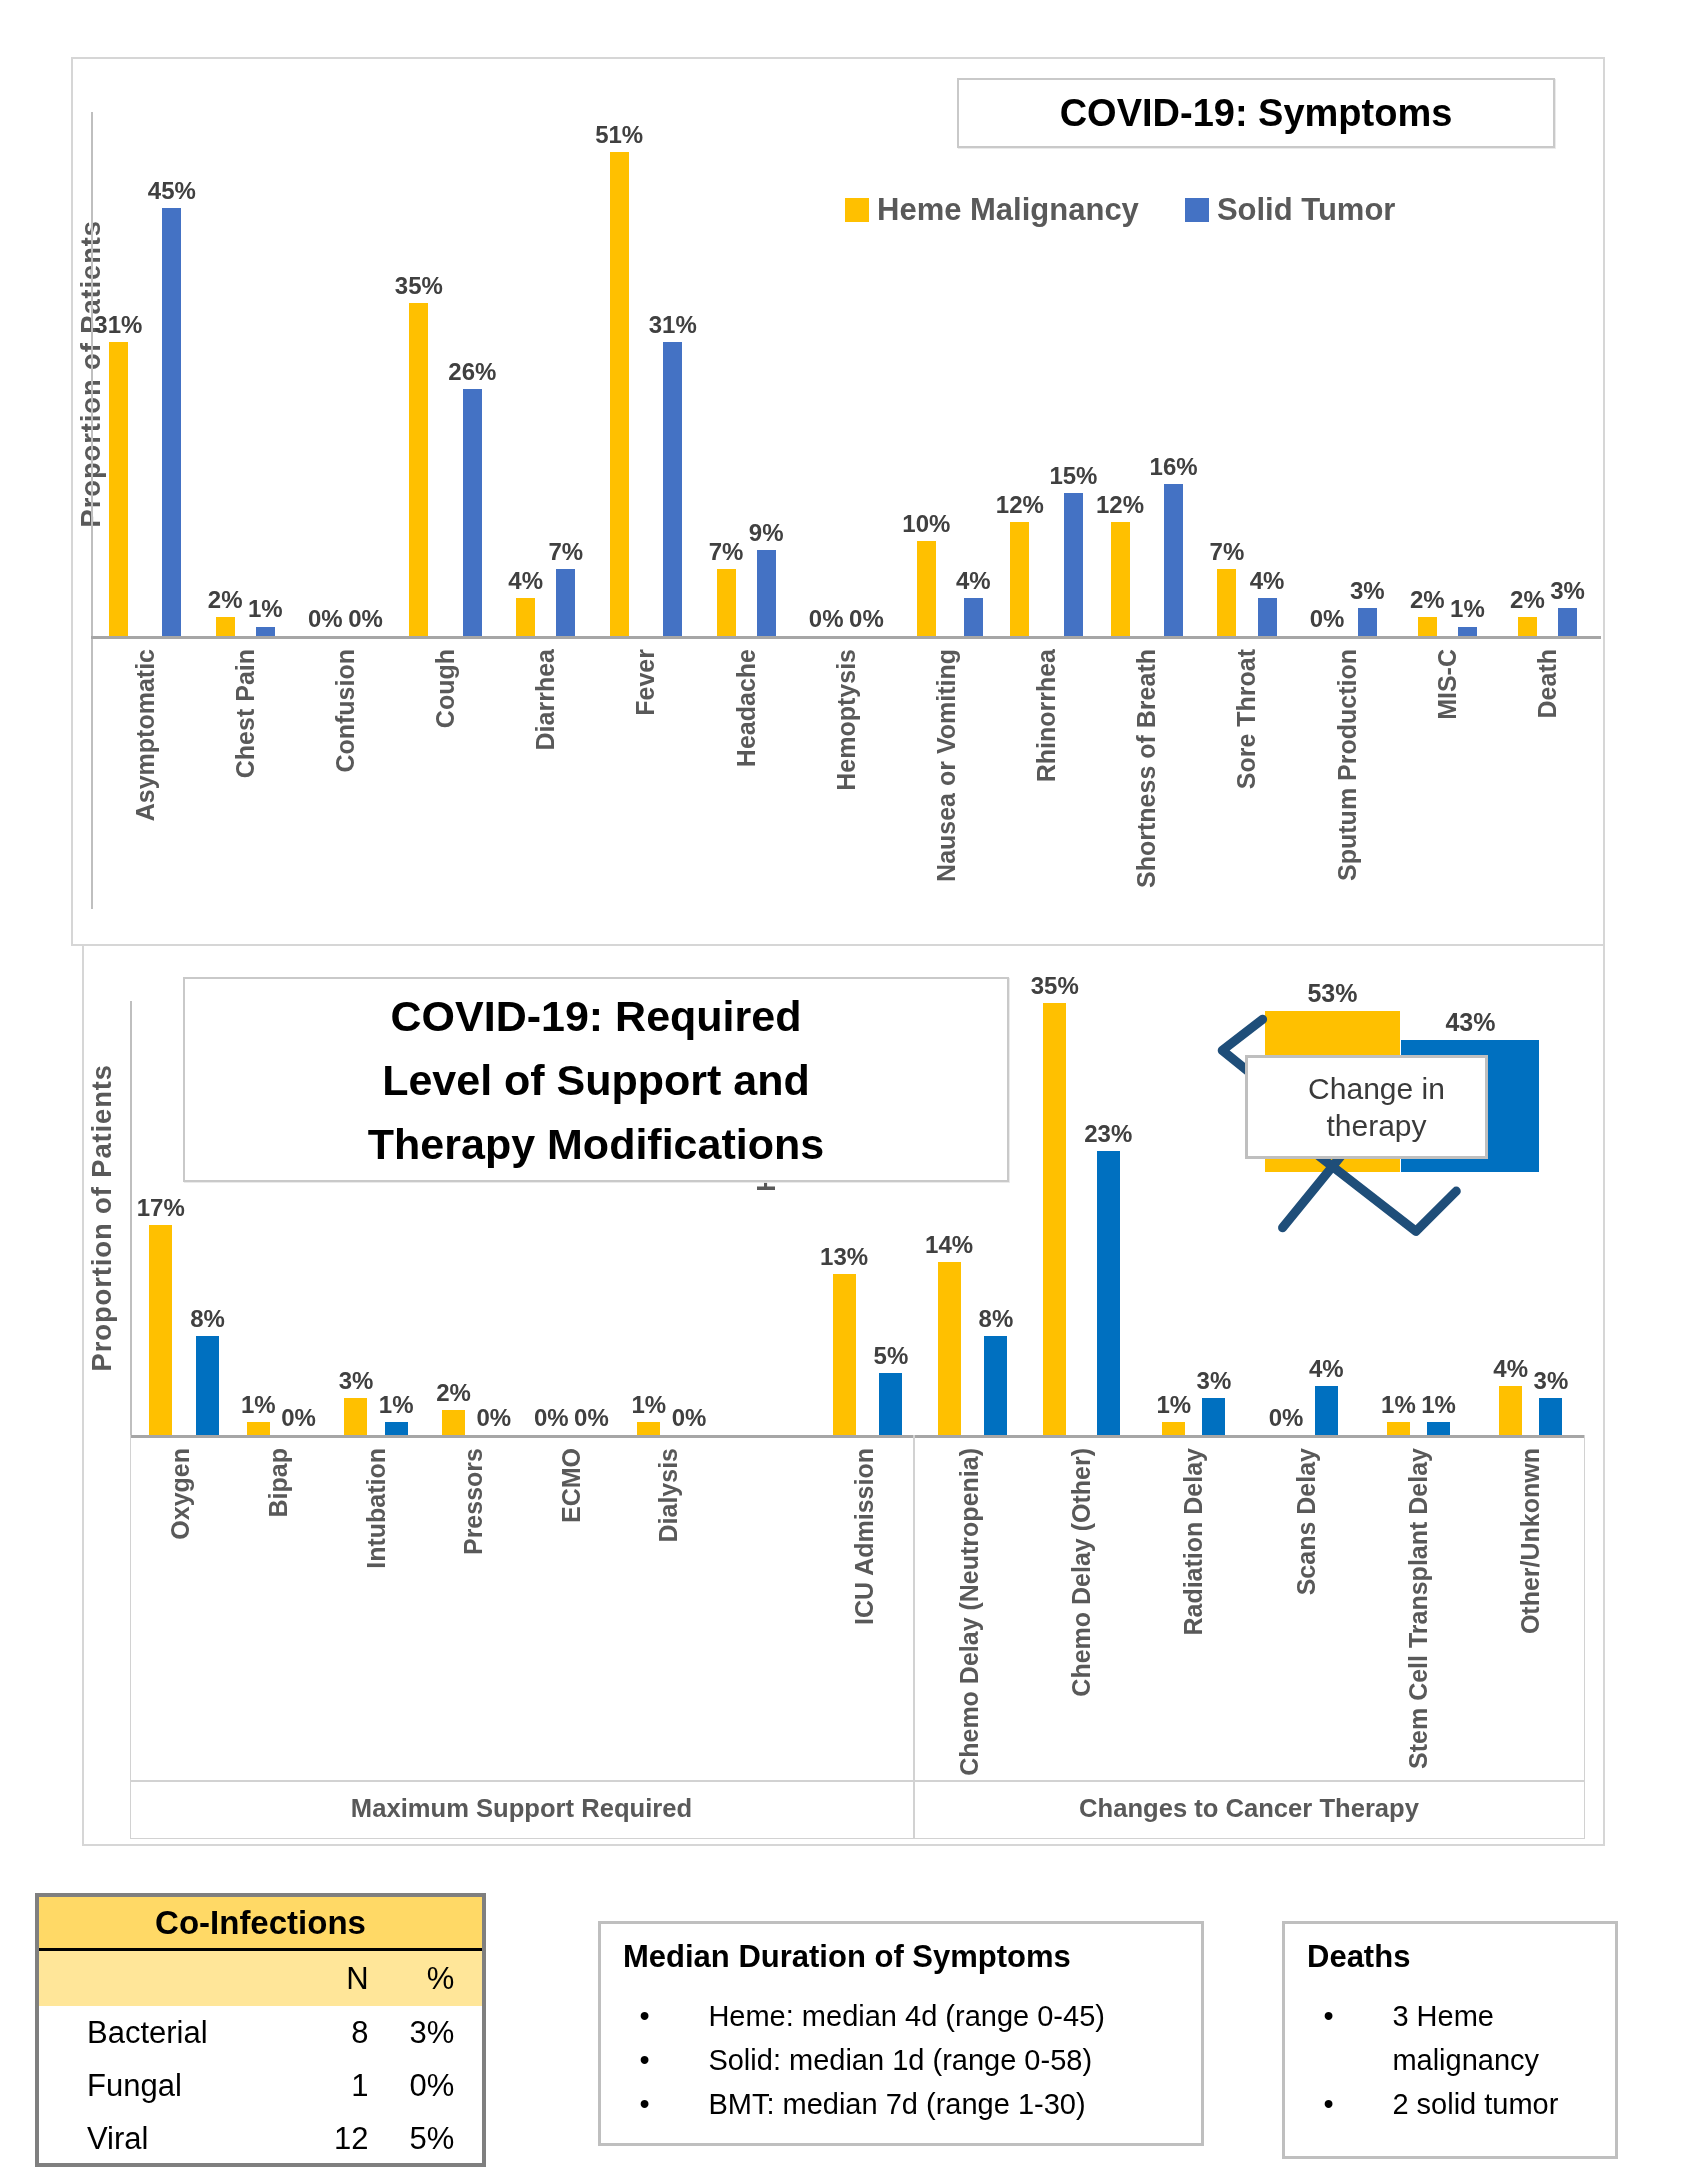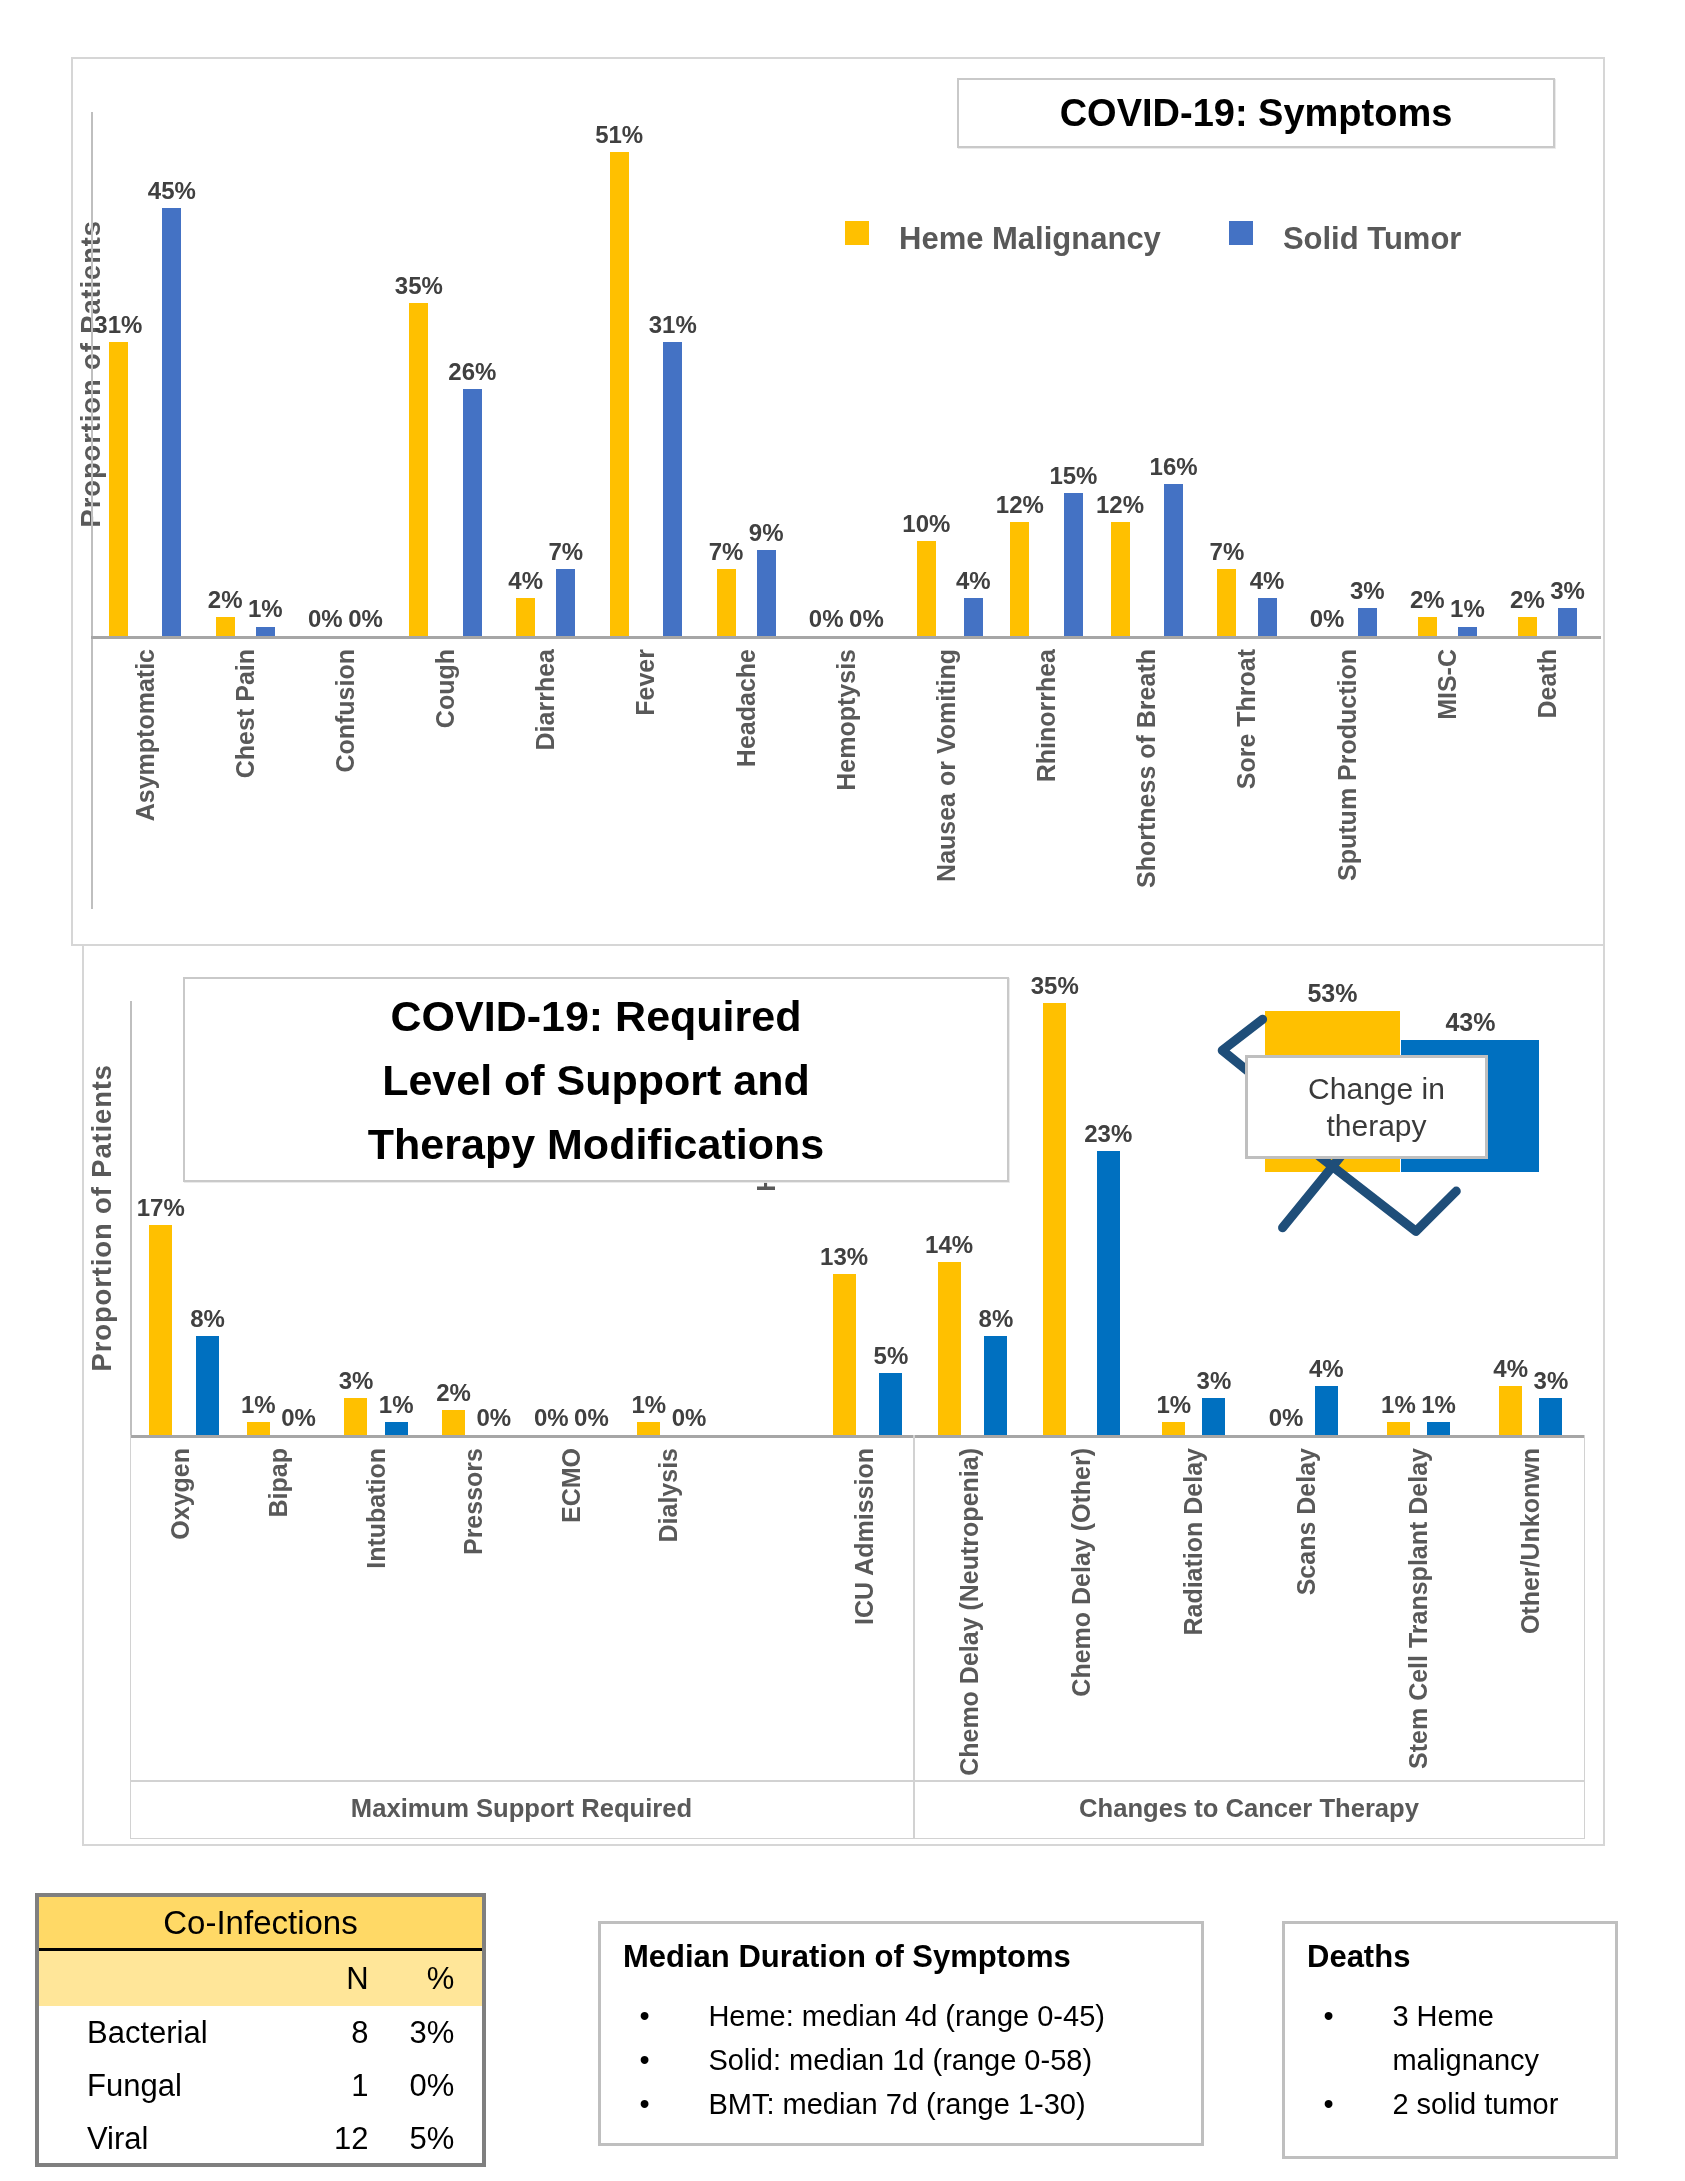--- a/index.html
+++ b/index.html
@@ -45,22 +45,22 @@
   .chart2 .catzone{height:333px;}
   .catlabel{writing-mode:vertical-rl;transform:rotate(180deg);
             font-size:25px;font-weight:bold;color:#595959;white-space:nowrap;line-height:1;}
 
   
   .titlebox{position:absolute;background:#fff;border:2.7px solid #c9c9c9;
             display:flex;flex-direction:column;align-items:center;justify-content:center;
             color:#000;font-weight:bold;text-align:center;box-shadow:0.9px 0.9px 0 #e8e8e8;}
   .t1{left:884px;top:19px;width:594px;height:66px;font-size:38px;}
   .t2{left:99px;top:31px;width:822px;height:201px;font-size:43px;line-height:64px;}
-  .legend{position:absolute;left:772px;top:133px;display:flex;align-items:flex-start;gap:30px;
-          font-size:31px;font-weight:bold;color:#595959;margin-top:29px;}
+  .legend{position:absolute;left:772px;top:133px;display:flex;align-items:center;gap:8px;
+          font-size:31px;font-weight:bold;color:#595959;}
   .swatch{width:24px;height:24px;display:inline-block;}
   .legend .item2{margin-left:38px;}
 
   
   .labelbox{position:absolute;left:46px;top:489px;width:1455px;height:404px;
             border:1.8px solid #d2d2d2;border-top:none;box-sizing:border-box;}
   .group-divider{position:absolute;left:829px;top:489px;width:1.8px;height:404px;background:#d2d2d2;}
   .group-sep{position:absolute;left:46px;top:834px;width:1455px;height:1.8px;background:#d2d2d2;}
   .grouplabel{position:absolute;top:848px;font-size:25.6px;font-weight:bold;color:#595959;text-align:center;}
   .gl-a{left:46px;width:783px;}
@@ -71,21 +71,21 @@
   .co-rect-label{position:absolute;font-size:25px;font-weight:bold;color:#404040;text-align:center;width:135px;}
   .callout-box{position:absolute;left:1161px;top:109px;width:217px;height:98px;background:#fff;
                border:3.7px solid #bfbfbf;display:flex;align-items:center;justify-content:center;
                font-size:30px;color:#3a3a3a;text-align:center;line-height:37px;padding-left:20px;}
   .scribble{position:absolute;left:1131px;top:64px;}
 
   
   .cotable{position:absolute;left:35px;top:1893px;width:451px;height:274px;
            border:4.6px solid #7f7f7f;box-sizing:border-box;background:#fff;font-size:31px;color:#000;}
   .cohead{height:51px;display:flex;align-items:center;justify-content:center;
-          font-weight:normal;font-size:33px;border-bottom:3.7px solid #000;}
+          font-weight:bold;font-size:33px;border-bottom:3.7px solid #000;}
   .corow{display:grid;grid-template-columns:1fr 58px 97px;align-items:center;height:53px;
          padding:0 3.7px 0 48px;box-sizing:border-box;}
   .cosub{height:55px;}
   .co-n{text-align:right;padding-right:12.8px;}
   .co-p{text-align:right;padding-right:24px;}
 
   .infobox{position:absolute;background:#fff;border:3.7px solid #bfbfbf;box-sizing:border-box;
            color:#000;padding:14.6px 18.3px 9.1px 22px;}
   .medianbox{left:598px;top:1921px;width:606px;height:225px;}
   .deathsbox{left:1282px;top:1921px;width:336px;height:238px;}

